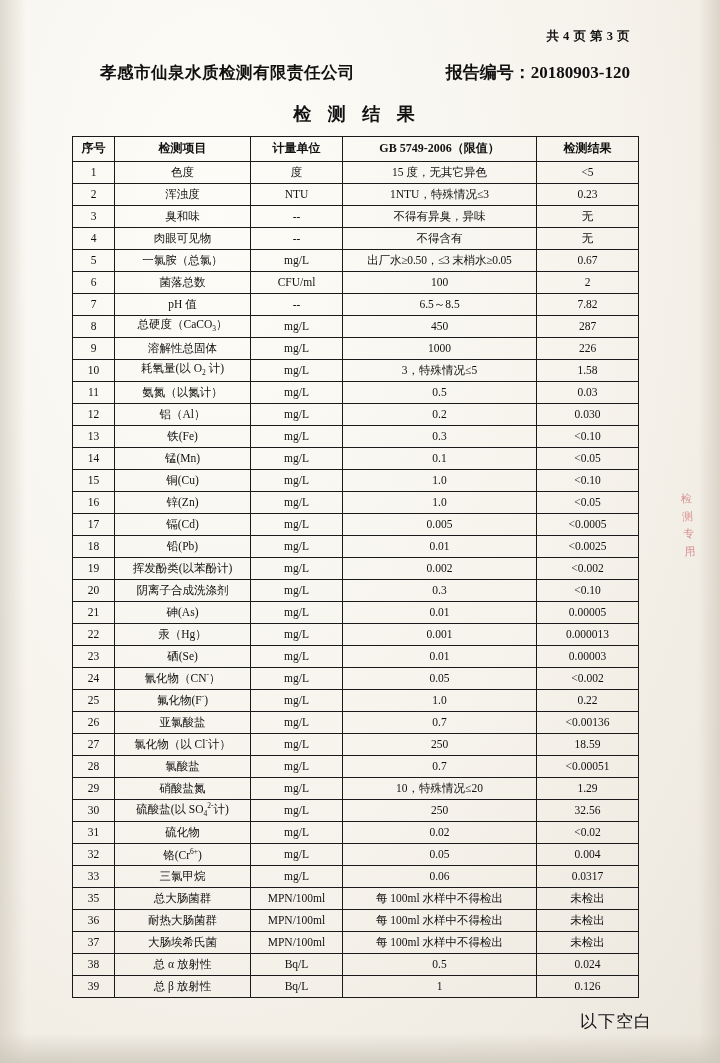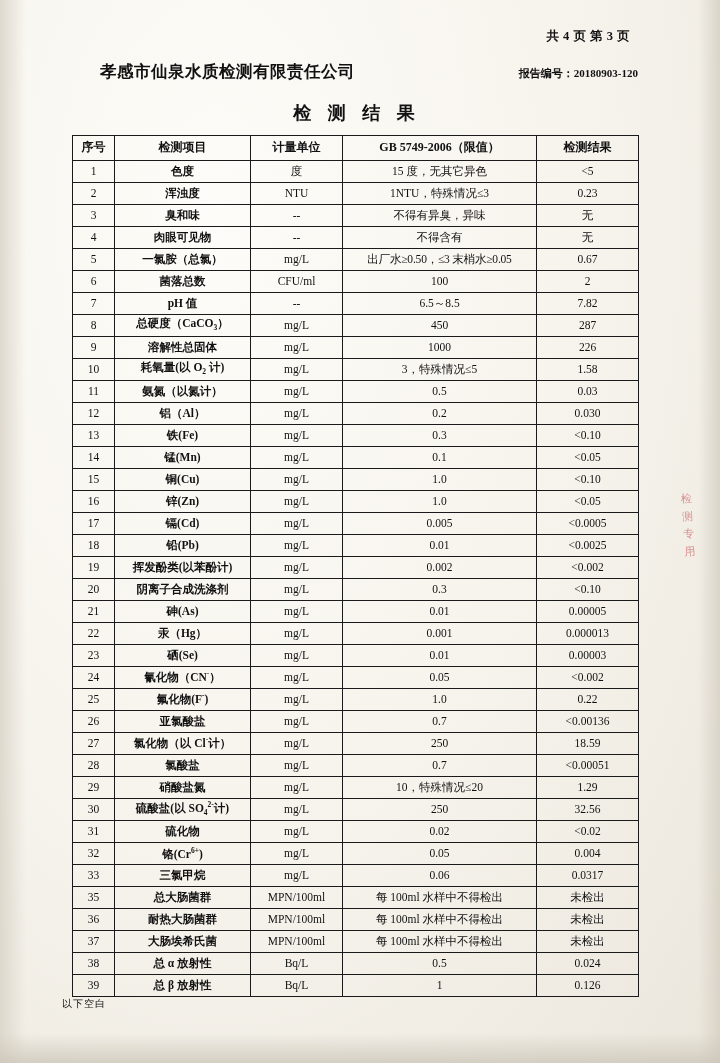--- a/index.html
+++ b/index.html
@@ -58,23 +58,23 @@
     justify-content: space-between;
     margin-bottom: 18px;
   }
   .company {
     font-size: 16.5px;
     font-weight: 700;
     letter-spacing: .5px;
     margin-left: 38px;
   }
   .report-no {
-    font-size: 11px;
+    font-size: 17px;
     font-weight: 700;
-    margin-right: 14px;
+    margin-right: 22px;
   }
   .doc-title {
     text-align: center;
     font-size: 18px;
     font-weight: 700;
     letter-spacing: 6px;
     margin: 6px 0 10px 0;
   }
   table.results {
     border-collapse: collapse;
@@ -95,34 +95,34 @@
     font-weight: 700;
     font-size: 12px;
     height: 19px;
   }
   col.c-no    { width: 42px; }
   col.c-item  { width: 136px; }
   col.c-unit  { width: 92px; }
   col.c-limit { width: 194px; }
   col.c-res   { width: 102px; }
   td.item {
-    font-weight: 700;
+    font-weight: 400;
     font-size: 11.8px;
   }
   td.no { font-size: 11.5px; }
   td.unit { font-size: 10.8px; }
   td.limit { font-size: 10.8px; }
   td.res { font-size: 11.5px; }
   .limit-small { font-size: 9.3px; letter-spacing: -.2px; }
   sub { font-size: 7.5px; }
   sup { font-size: 7.5px; }
   .footer-note {
-    text-align: left;
-    font-size: 10px;
-    margin-top: 0;
+    text-align: right;
+    font-size: 17px;
+    margin-top: 12px;
     letter-spacing: 1px;
   }
   
   .stamp {
     position: absolute;
     right: 6px;
     top: 490px;
     width: 46px;
     height: 150px;
     color: #c0444a;

